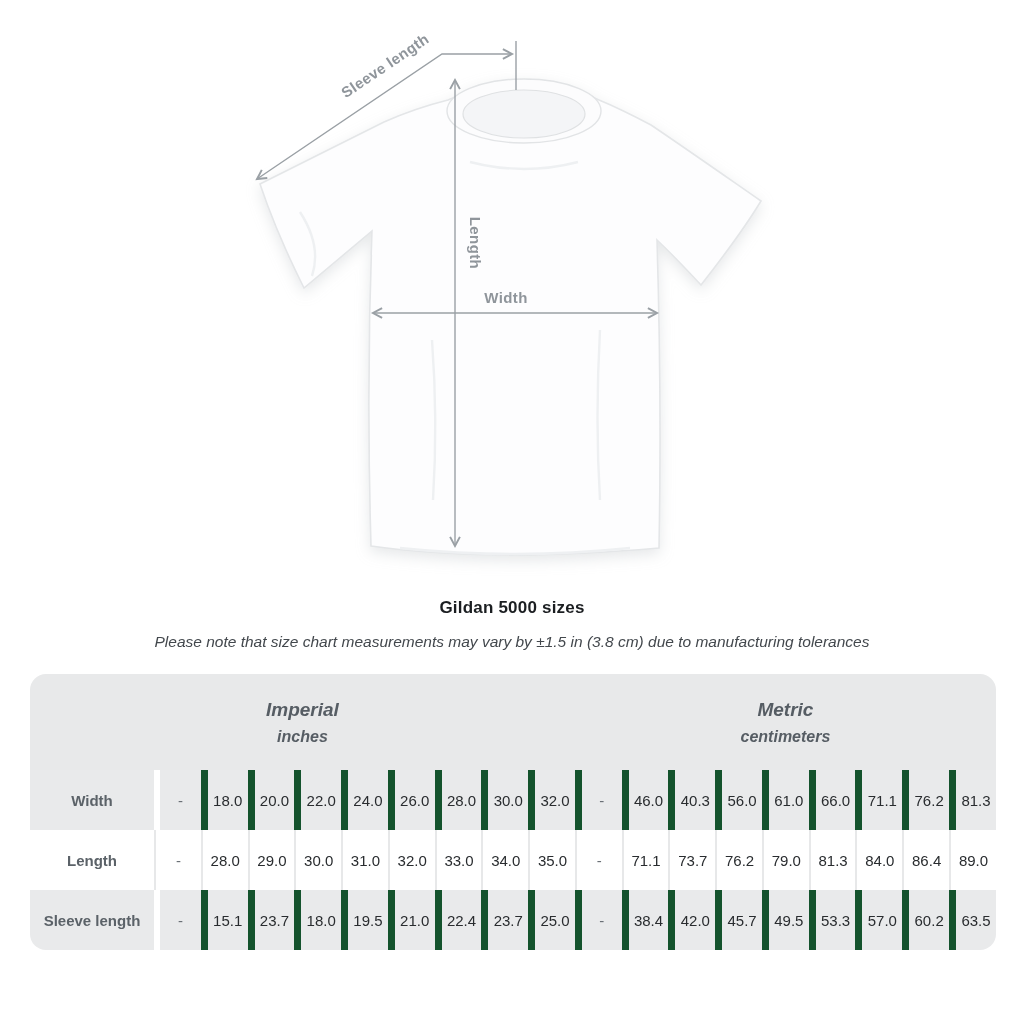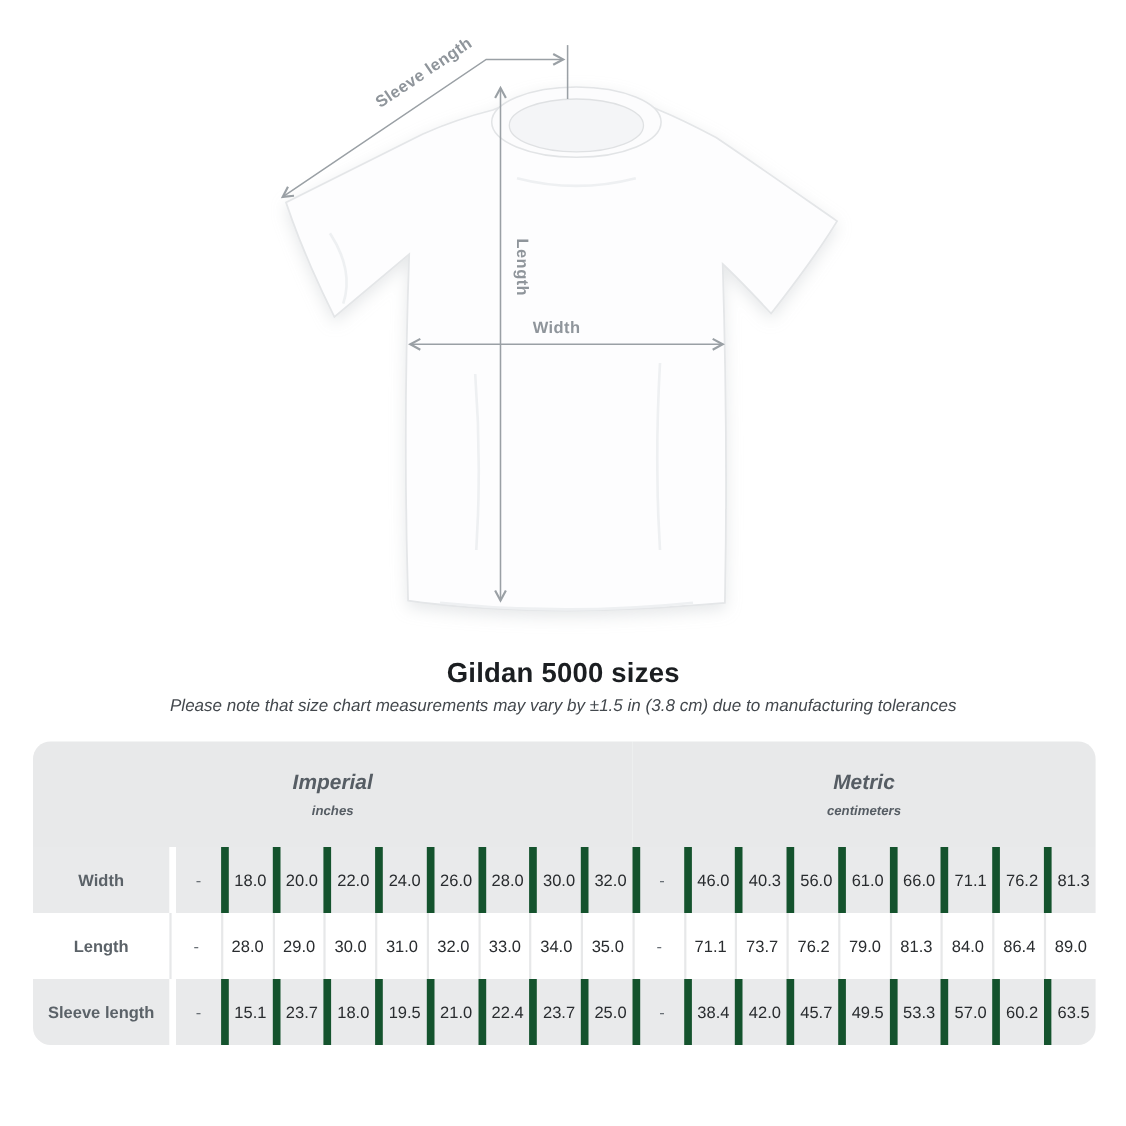--- a/index.html
+++ b/index.html
@@ -12,36 +12,36 @@
   .shirt-figure svg{display:block;width:100%;height:100%;}
   .tee{fill:#fdfdfe;stroke:#e4e6e8;stroke-width:1.6;}
   .collar-outer{fill:#fcfcfd;stroke:#e2e4e6;stroke-width:1.4;}
   .collar-inner{fill:#f4f5f7;stroke:#dfe1e3;stroke-width:1.2;}
   .wrinkle{fill:none;stroke:#eef0f2;stroke-width:2.4;}
   .dim-line{fill:none;stroke:#9aa0a5;stroke-width:1.4;}
   .dim-text{fill:#8f959b;font-size:15px;font-weight:bold;letter-spacing:.4px;}
   
   .page-title{
     position:absolute;top:598px;left:0;width:100%;text-align:center;margin:0;
-    font-size:25px;font-weight:bold;color:#1b1e21;letter-spacing:.2px;
+    font-size:17px;font-weight:bold;color:#1b1e21;letter-spacing:.2px;
   }
   .page-note{
     position:absolute;top:633px;left:0;width:100%;text-align:center;margin:0;
     font-size:15.5px;font-style:italic;color:#43484d;
   }
   
   .table-wrap{position:absolute;left:30px;top:674px;width:966px;}
   table{width:100%;table-layout:fixed;border-collapse:separate;border-spacing:0;}
   col.label-col{width:124px;}
   th,td{padding:0;text-align:center;vertical-align:middle;}
   th.band{height:96px;background:#e8e9ea;}
   th.band-left{border-top-left-radius:16px;}
   th.band-right{border-top-right-radius:16px;}
   .unit-name{font-size:19px;font-weight:bold;font-style:italic;color:#565d64;}
-  .unit-sub{font-size:12px;font-style:italic;color:#565d64;margin-top:7px;}
+  .unit-sub{font-size:16px;font-style:italic;color:#565d64;margin-top:7px;}
   tr.sizes th{height:58px;background:#ffffff;font-size:15px;font-weight:bold;color:#5b6268;}
   tr.sizes th + th{border-left:2px solid #e6e7e8;}
   tbody td{height:60px;font-size:15px;color:#292c2f;}
   tbody td.rowlabel{font-weight:bold;color:#5b6268;}
   tr.gray td{background:#e9eaeb;border-left:7px solid #14532d;}
   tr.gray td.rowlabel{border-left:none;}
   tr.gray td.first-data{border-left:6px solid #ffffff;}
   tr.white td{background:#ffffff;border-left:2px solid #e7e8e9;}
   tr.white td.rowlabel{border-left:none;}
   tbody td.dash{color:#6a7076;}

